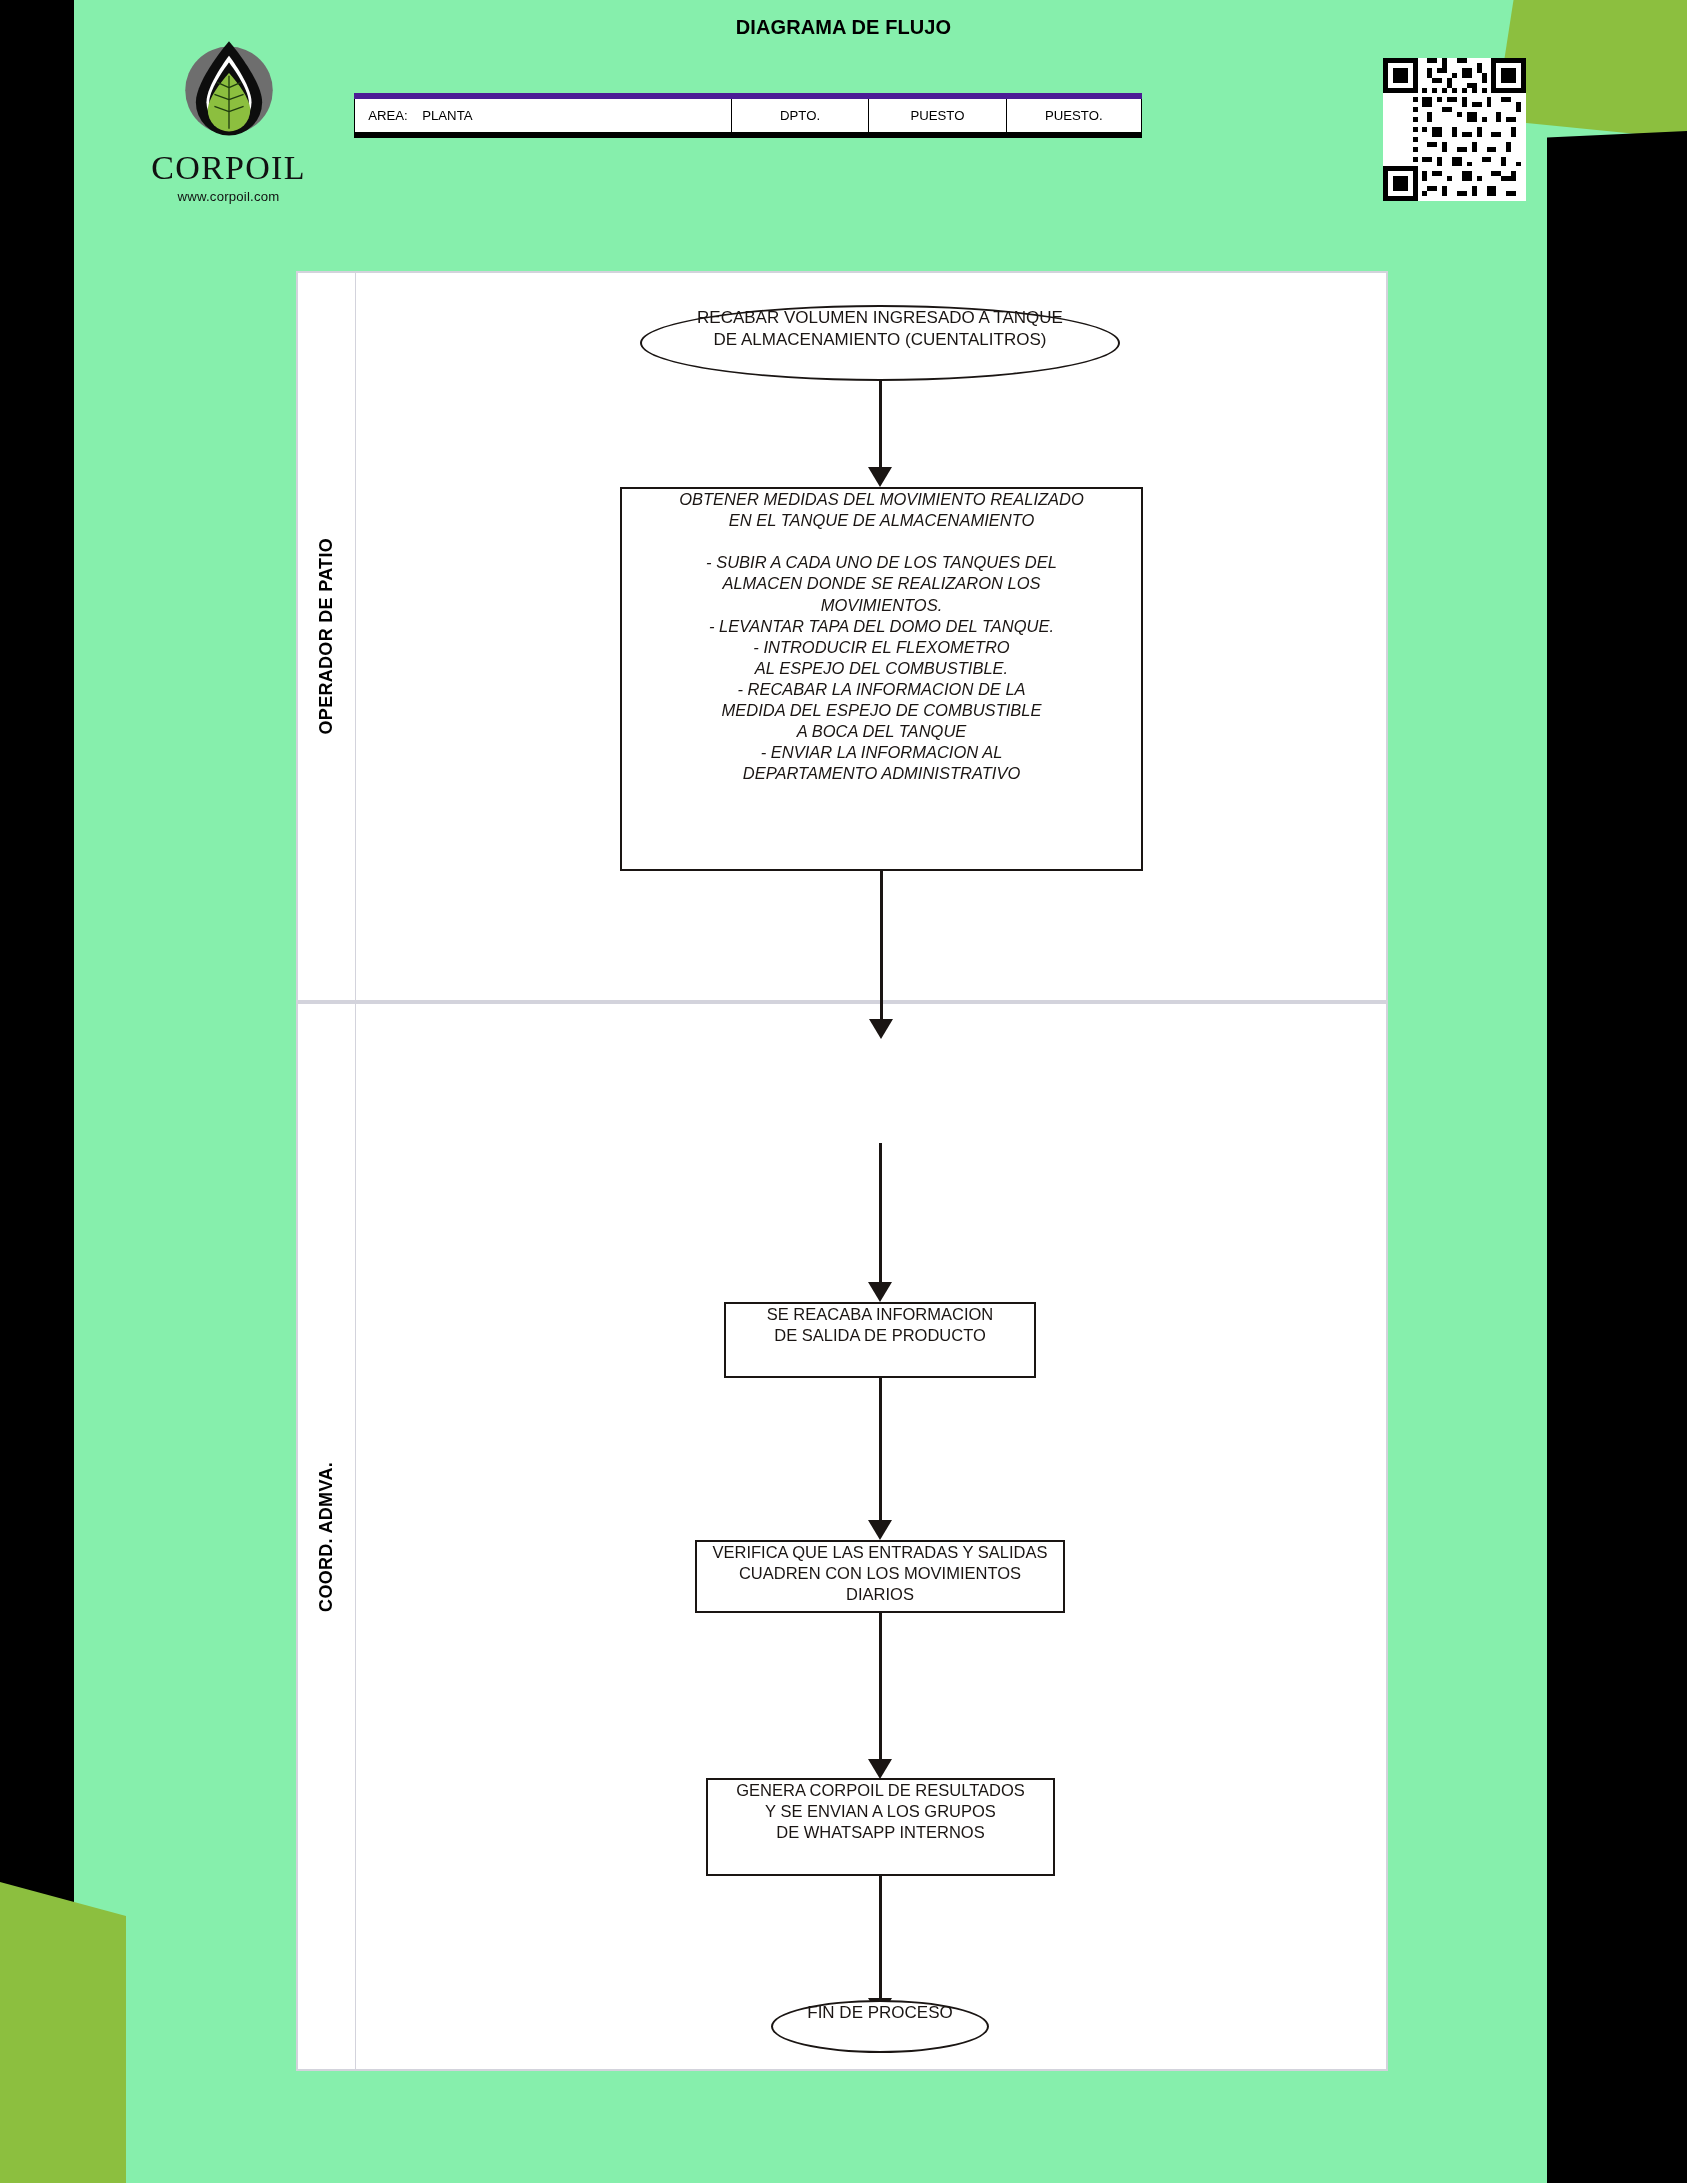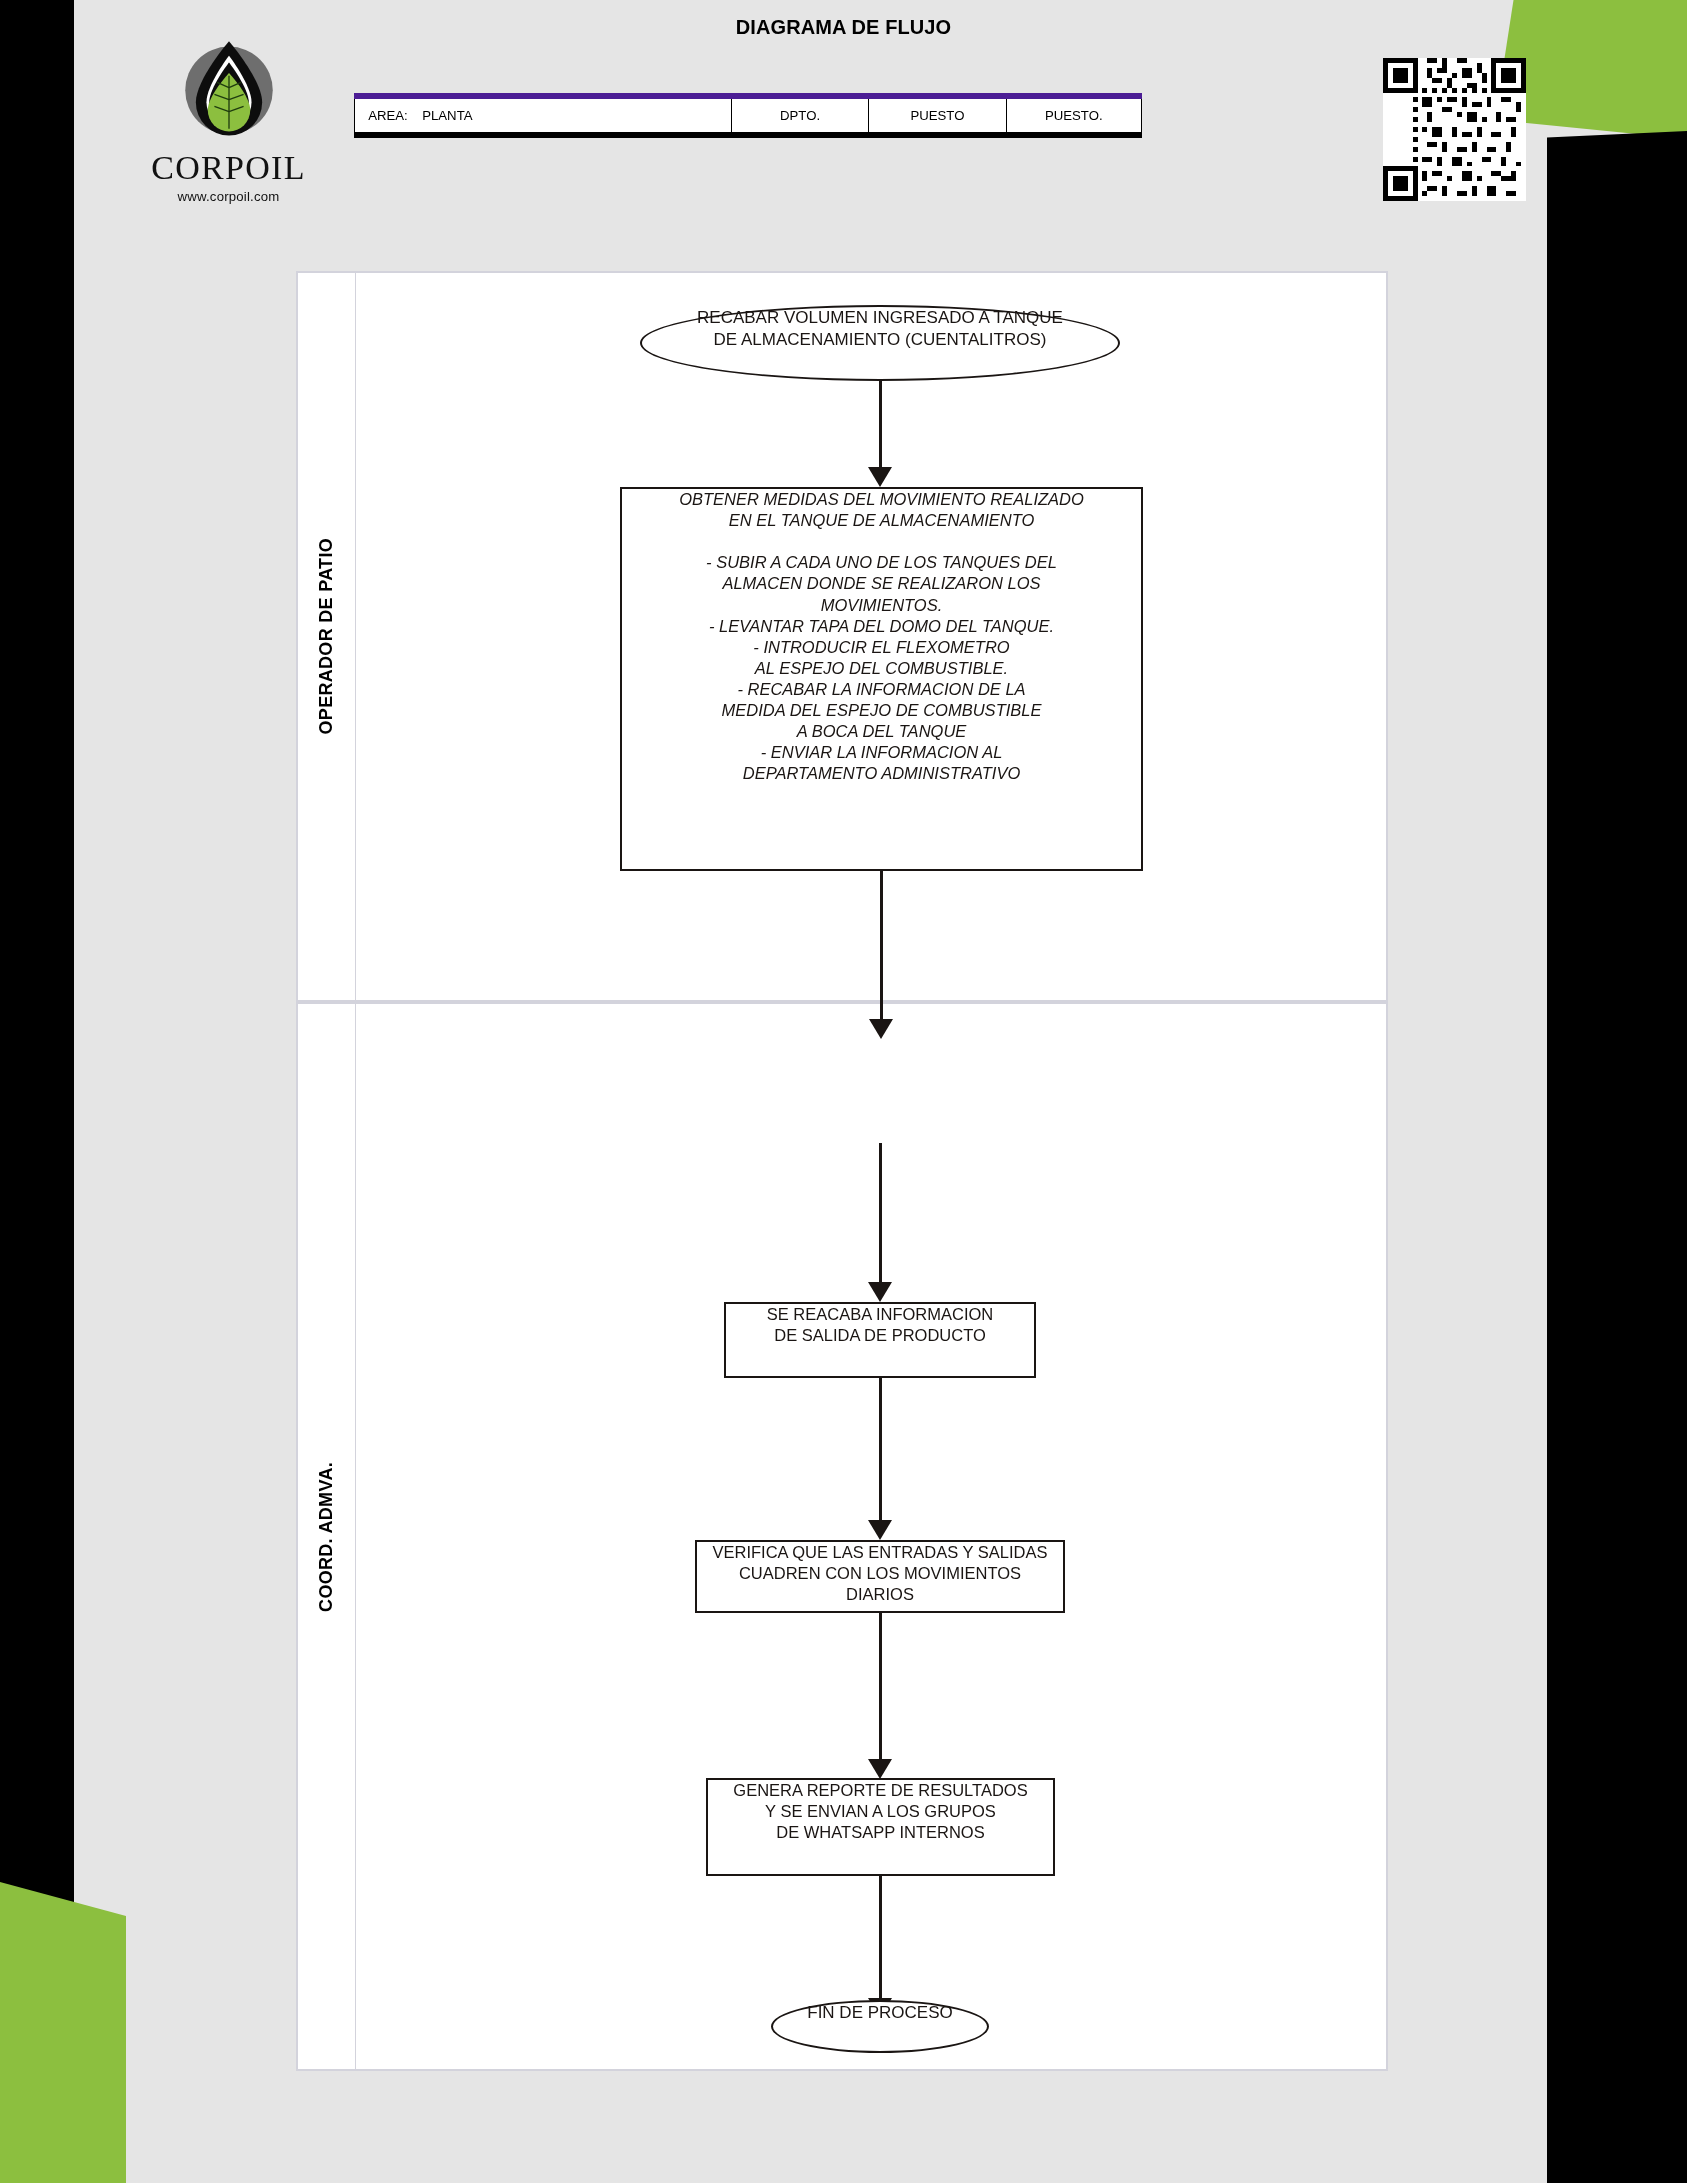--- a/index.html
+++ b/index.html
@@ -7,21 +7,21 @@
     width: 1687px;
     height: 2183px;
     background: #ffffff;
     font-family: "Liberation Sans", sans-serif;
     overflow: hidden;
   }
   #page {
     position: relative;
     width: 1687px;
     height: 2183px;
-    background: #e5e5e5;
+    background: #86efac;
   }
 
   
   .deco { position: absolute; }
   #left-black-bar  { left: 0; top: 0; width: 74px; height: 2183px; background: #000000; }
   #left-green-wedge{
     left: 0; top: 1882px; width: 126px; height: 301px; background: #8cbf3f;
     clip-path: polygon(0 0, 100% 34px, 100% 100%, 0 100%);
   }
   #right-black-bar {
@@ -329,21 +329,21 @@
           <span class="node-text" style="font-size:16.5px;">VERIFICA QUE LAS ENTRADAS Y SALIDAS
 CUADREN CON LOS MOVIMIENTOS DIARIOS</span>
         </div>
 
         <div class="conn" style="left:523px; top:609px; width:2.6px; height:165px;">
           <div class="conn-line" style="left:0; top:0; height:146px;"></div>
           <div class="conn-head" style="left:-11.2px; top:146px;"></div>
         </div>
 
         <div class="node node-process" style="left:350px; top:774px; width:349px; height:98px;">
-          <span class="node-text" style="font-size:16.5px;">GENERA REPORTE DE RESULTADOS
+          <span class="node-text" style="font-size:16.5px;">GENERA CORPOIL DE RESULTADOS
 Y SE ENVIAN A LOS GRUPOS
 DE WHATSAPP INTERNOS</span>
         </div>
 
         <div class="conn" style="left:523px; top:872px; width:2.6px; height:142px;">
           <div class="conn-line" style="left:0; top:0; height:122px;"></div>
           <div class="conn-head" style="left:-11.2px; top:122px;"></div>
         </div>
 
         <div class="node node-terminator" style="left:415px; top:996px; width:218px; height:53px;">

